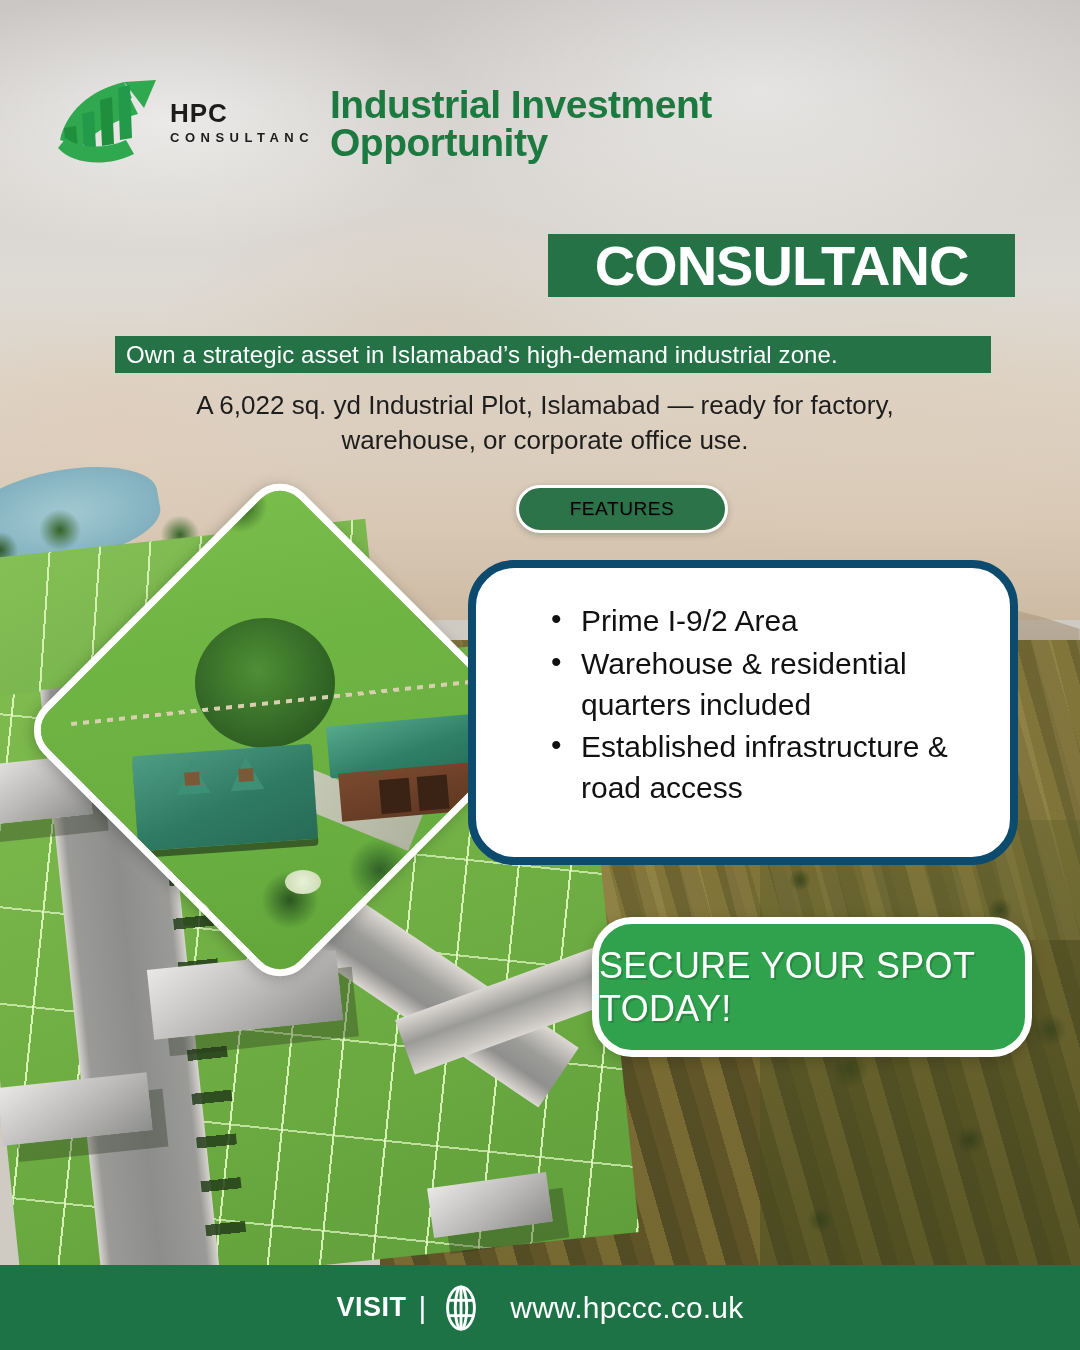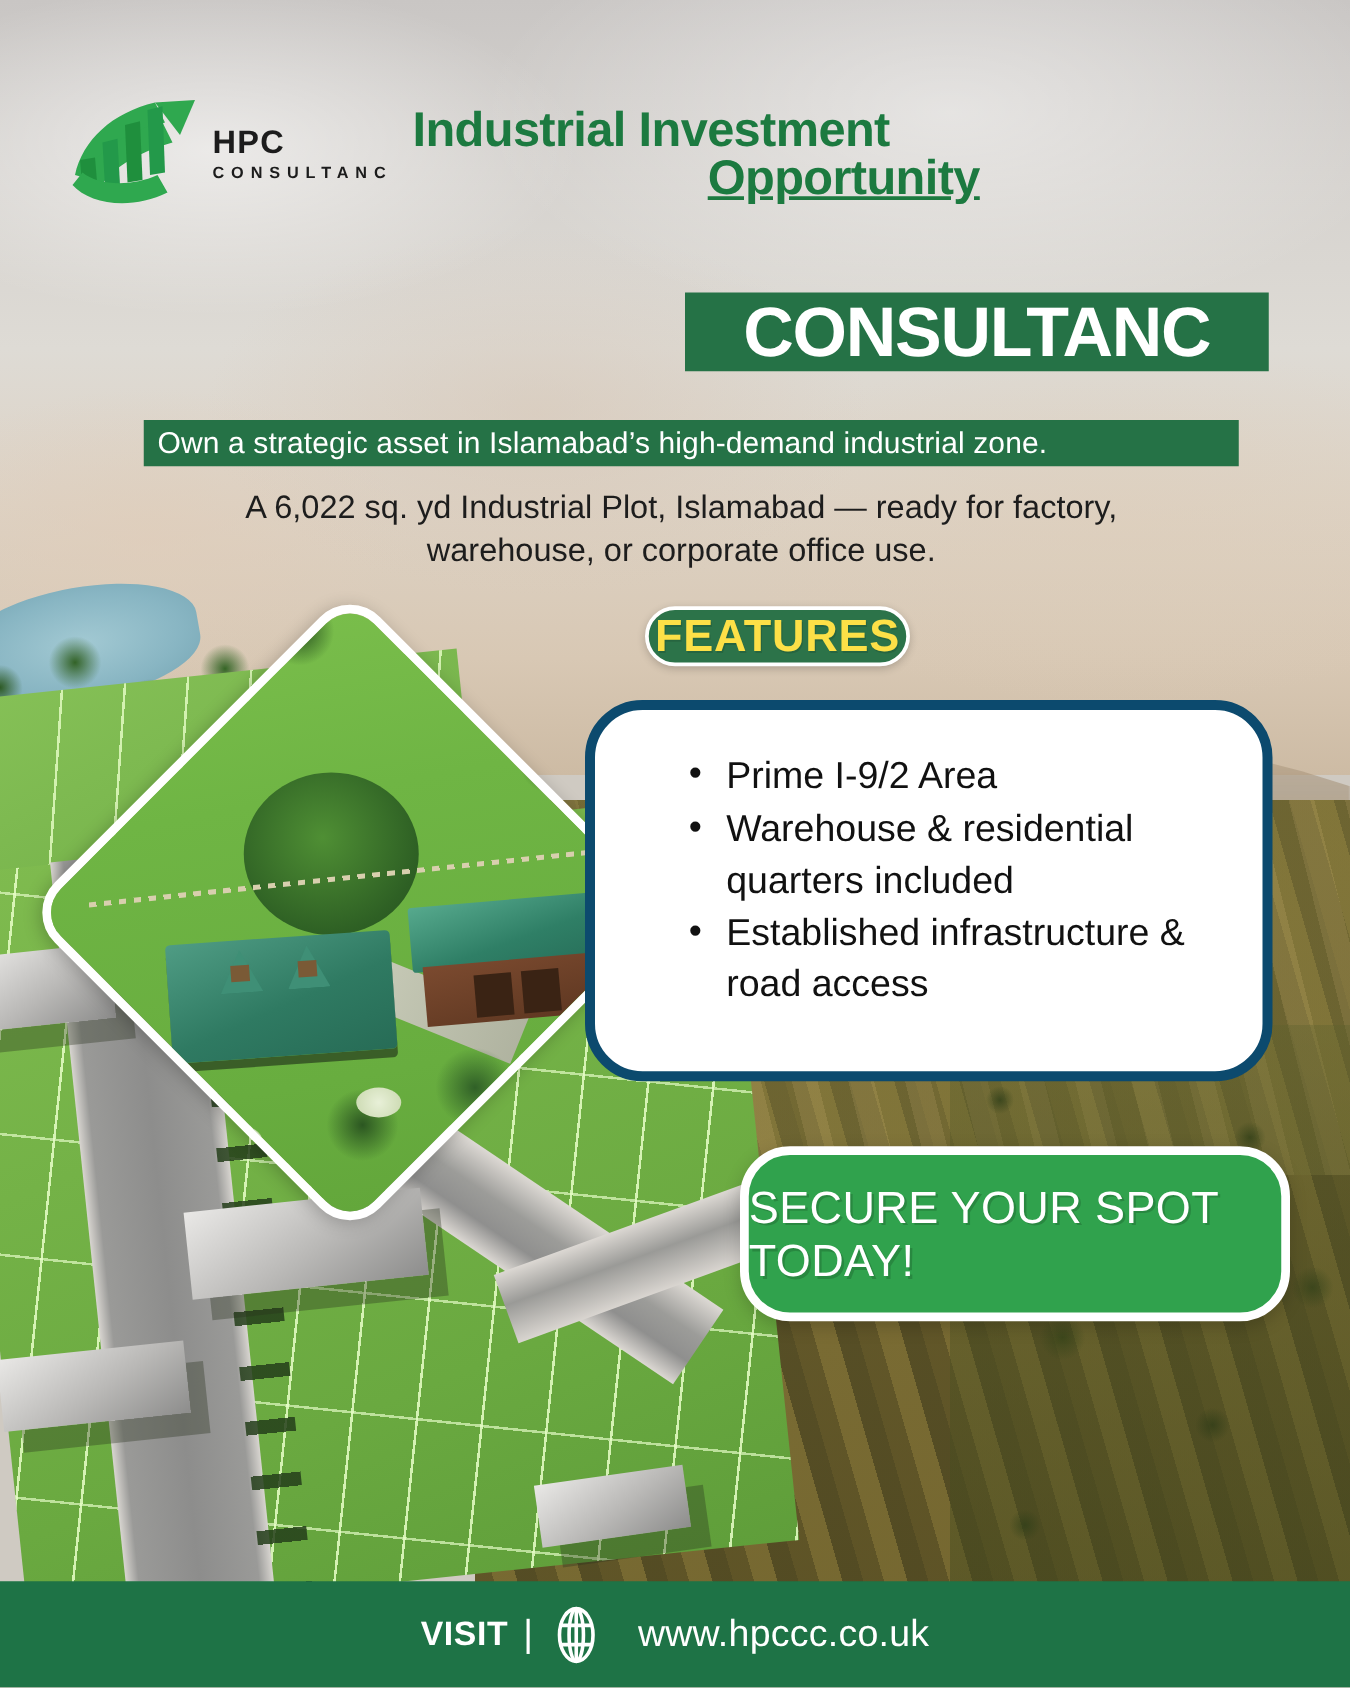--- a/index.html
+++ b/index.html
@@ -138,21 +138,21 @@
   .logo-name{ font-size:26px; font-weight:bold; color:#1c1c1c; letter-spacing:1px; line-height:1; }
   .logo-sub{ font-size:13px; font-weight:bold; color:#1c1c1c; letter-spacing:5.5px; margin-top:4px; }
 
   
   .head{ position:absolute; left:330px; top:86px; width:690px; }
   .head h1{
     font-size:39px; font-weight:bold; color:#1c7a40; line-height:.98;
     letter-spacing:-.5px;
   }
   .head h1 .l1{ display:block; text-align:left; }
-  .head h1 .l2{ display:block; text-align:center;text-decoration:underline; }
+  .head h1 .l2{ display:block; text-align:left; }
 
   .city-band{
     position:absolute; left:548px; top:234px; width:467px; height:63px;
     background:#257246; display:flex; align-items:center; justify-content:center;
   }
   .city-band span{
     font-size:56px; font-weight:bold; color:#fff; letter-spacing:-1px; line-height:1;
   }
 
   .tagline{
@@ -252,21 +252,21 @@
   .d-bush.b{ left:285px; top:420px; width:36px; height:24px; }
 
   
   .features-badge{
     position:absolute; left:516px; top:485px; width:212px; height:48px;
     background:#2c7349; border:3px solid #fff; border-radius:26px;
     display:flex; align-items:center; justify-content:center;
     box-shadow:0 2px 7px rgba(0,0,0,.2);
   }
   .features-badge span{
-    font-size:36px; font-weight:bold; color:#fde047; letter-spacing:.6px;
+    font-size:19px; font-weight:normal; color:#000000; letter-spacing:.6px;
     text-shadow:1px 1px 0 rgba(0,0,0,.12);
   }
   .features-card{
     position:absolute; left:468px; top:560px; width:550px; height:305px;
     background:#fff; border:8px solid #0c4a6e; border-radius:46px;
   }
   .features-card ul{ list-style:none; margin:33px 0 0 75px; width:430px; }
   .features-card li{
     position:relative; font-size:30px; color:#111; line-height:1.36;
     padding-left:30px; margin-bottom:2px;

